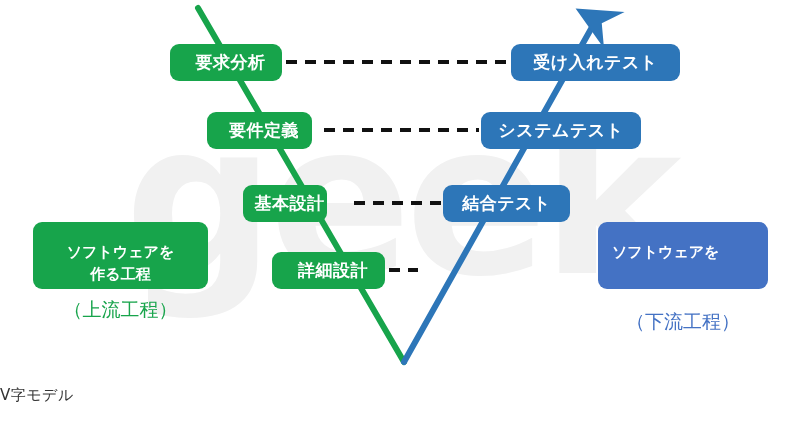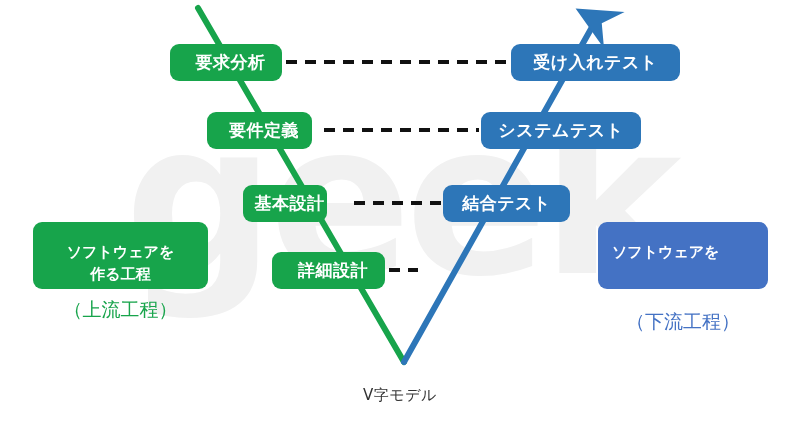--- a/index.html
+++ b/index.html
@@ -96,21 +96,21 @@
   .panel-caption.green { color: #17a44b; }
   .panel-caption.blue  { color: #4472c4; }
 
   
   .figure-caption {
     position: absolute;
     z-index: 3;
     left: 0;
     top: 386px;
     width: 800px;
-    text-align: center;
+    text-align: left;
     font-size: 15px;
     color: #333333;
     letter-spacing: 0.5px;
   }
 </style>
 </head>
 <body>
 
 <div id="canvas">
 

